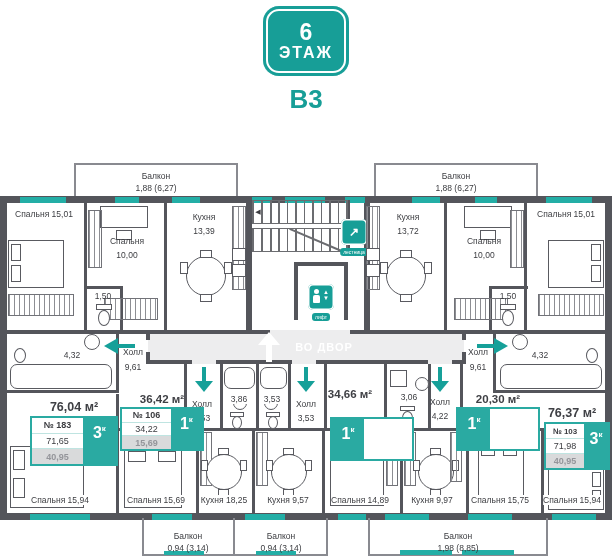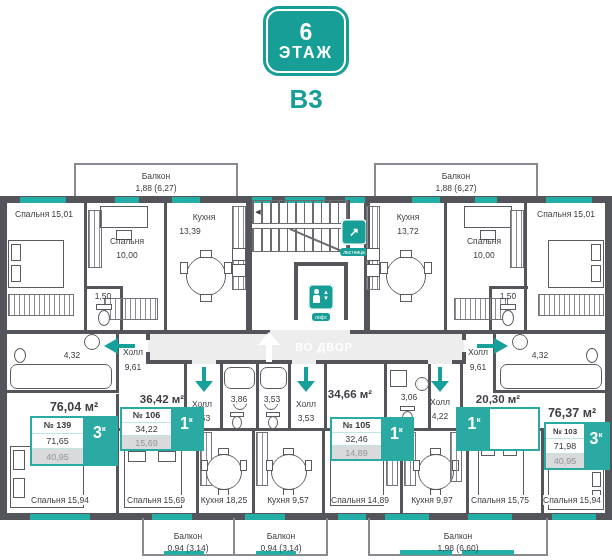--- a/index.html
+++ b/index.html
@@ -48,21 +48,21 @@
   .bigup{position:absolute;width:22px;height:30px;}
   .bigup .sh{position:absolute;left:8px;top:12px;width:6px;height:18px;background:#fff;}
   .bigup .tr{position:absolute;left:0;top:0;width:0;height:0;border-left:11px solid transparent;
              border-right:11px solid transparent;border-bottom:13px solid #fff;}
   
   .card{position:absolute;display:flex;border:2px solid #2aaaa2;background:#fff;box-sizing:border-box;}
   .card .col{display:flex;flex-direction:column;}
   .card .r{flex:1;display:flex;align-items:center;justify-content:center;font-size:9px;padding:0 3px;
            border-top:1px solid #bfe4e1;white-space:nowrap;}
   .card .r:first-child{border-top:none;font-weight:bold;}
-  .card .r.gray{background:#d9dadb;color:#94959a;}
+  .card .r.gray{background:#d9dadb;color:#94959a;font-weight:bold;}
   .card .kbox{display:flex;align-items:flex-start;justify-content:center;background:#2aaaa2;color:#fff;
               font-weight:bold;font-size:16px;padding-top:6px;}
   .card .kbox sup{font-size:8px;line-height:8px;margin-top:1px;}
   .toil-t{position:absolute;background:#fff;border:1.5px solid #595a60;box-sizing:border-box;}
   .toil-b{position:absolute;background:#fff;border:1.5px solid #595a60;border-radius:50%;box-sizing:border-box;}
   .chair{position:absolute;border:1px solid #595a60;background:#fff;box-sizing:border-box;}
   .pers-head{position:absolute;width:5px;height:5px;border-radius:50%;background:#fff;}
   .pers-body{position:absolute;width:7px;height:8px;border-radius:2px 2px 1px 1px;background:#fff;}
   .updown{position:absolute;color:#fff;font-size:6px;line-height:6px;font-weight:bold;}
   .stairglyph{font-size:12px;font-weight:bold;color:#fff;}
@@ -321,21 +321,21 @@
   <div class="lbl" style="left:156px;top:188px">1,88 (6,27)</div>
   <div class="lbl" style="left:456px;top:176px">Балкон</div>
   <div class="lbl" style="left:456px;top:188px">1,88 (6,27)</div>
   <div class="lbl" style="left:44px;top:214px">Спальня 15,01</div>
   <div class="lbl" style="left:566px;top:214px">Спальня 15,01</div>
   <div class="lbl" style="left:127px;top:241px">Спальня</div>
   <div class="lbl" style="left:127px;top:255px">10,00</div>
   <div class="lbl" style="left:484px;top:241px">Спальня</div>
   <div class="lbl" style="left:484px;top:255px">10,00</div>
   <div class="lbl" style="left:204px;top:217px">Кухня</div>
-  <div class="lbl" style="left:190px;top:231px">13,39</div>
+  <div class="lbl" style="left:204px;top:231px">13,39</div>
   <div class="lbl" style="left:408px;top:217px">Кухня</div>
   <div class="lbl" style="left:408px;top:231px">13,72</div>
   <div class="lbl" style="left:103px;top:296px">1,50</div>
   <div class="lbl" style="left:508px;top:296px">1,50</div>
   <div class="lbl" style="left:72px;top:355px">4,32</div>
   <div class="lbl" style="left:540px;top:355px">4,32</div>
   <div class="lbl" style="left:133px;top:352px">Холл</div>
   <div class="lbl" style="left:133px;top:367px">9,61</div>
   <div class="lbl" style="left:478px;top:352px">Холл</div>
   <div class="lbl" style="left:478px;top:367px">9,61</div>
@@ -354,26 +354,26 @@
   <div class="lbl" style="left:288px;top:500px;background:#fff">Кухня 9,57</div>
   <div class="lbl" style="left:360px;top:500px;background:#fff">Спальня 14,89</div>
   <div class="lbl" style="left:432px;top:500px;background:#fff">Кухня 9,97</div>
   <div class="lbl" style="left:500px;top:500px;background:#fff">Спальня 15,75</div>
   <div class="lbl" style="left:572px;top:500px;background:#fff">Спальня 15,94</div>
   <div class="lbl" style="left:188px;top:536px">Балкон</div>
   <div class="lbl" style="left:188px;top:548px">0,94 (3,14)</div>
   <div class="lbl" style="left:281px;top:536px">Балкон</div>
   <div class="lbl" style="left:281px;top:548px">0,94 (3,14)</div>
   <div class="lbl" style="left:458px;top:536px">Балкон</div>
-  <div class="lbl" style="left:458px;top:548px">1,98 (6,60)</div>
+  <div class="lbl" style="left:458px;top:548px">1,98 (8,85)</div>
 
   <div class="lbl big" style="left:74px;top:407px">76,04 м²</div>
   <div class="card" style="left:30px;top:416px;width:88px;height:50px">
     <div class="col" style="width:52px">
-      <div class="r">№ 139</div>
+      <div class="r">№ 183</div>
       <div class="r">71,65</div>
       <div class="r gray">40,95</div>
     </div>
     <div class="kbox" style="width:34px">
       <span>3</span>
         <sup>к</sup>
     </div>
   </div>
 
   <div class="lbl med" style="left:162px;top:399px">36,42 м²</div>
@@ -384,25 +384,20 @@
       <div class="r gray">15,69</div>
     </div>
     <div class="kbox" style="width:32px">
       <span>1</span>
         <sup>к</sup>
     </div>
   </div>
 
   <div class="lbl med" style="left:350px;top:394px">34,66 м²</div>
   <div class="card" style="left:330px;top:417px;width:84px;height:44px">
-    <div class="col" style="width:50px">
-      <div class="r">№ 105</div>
-      <div class="r">32,46</div>
-      <div class="r gray">14,89</div>
-    </div>
     <div class="kbox" style="width:32px">
       <span>1</span>
         <sup>к</sup>
     </div>
   </div>
 
   <div class="lbl med" style="left:498px;top:399px">20,30 м²</div>
   <div class="card" style="left:456px;top:407px;width:84px;height:44px">
     <div class="kbox" style="width:32px">
       <span>1</span>

